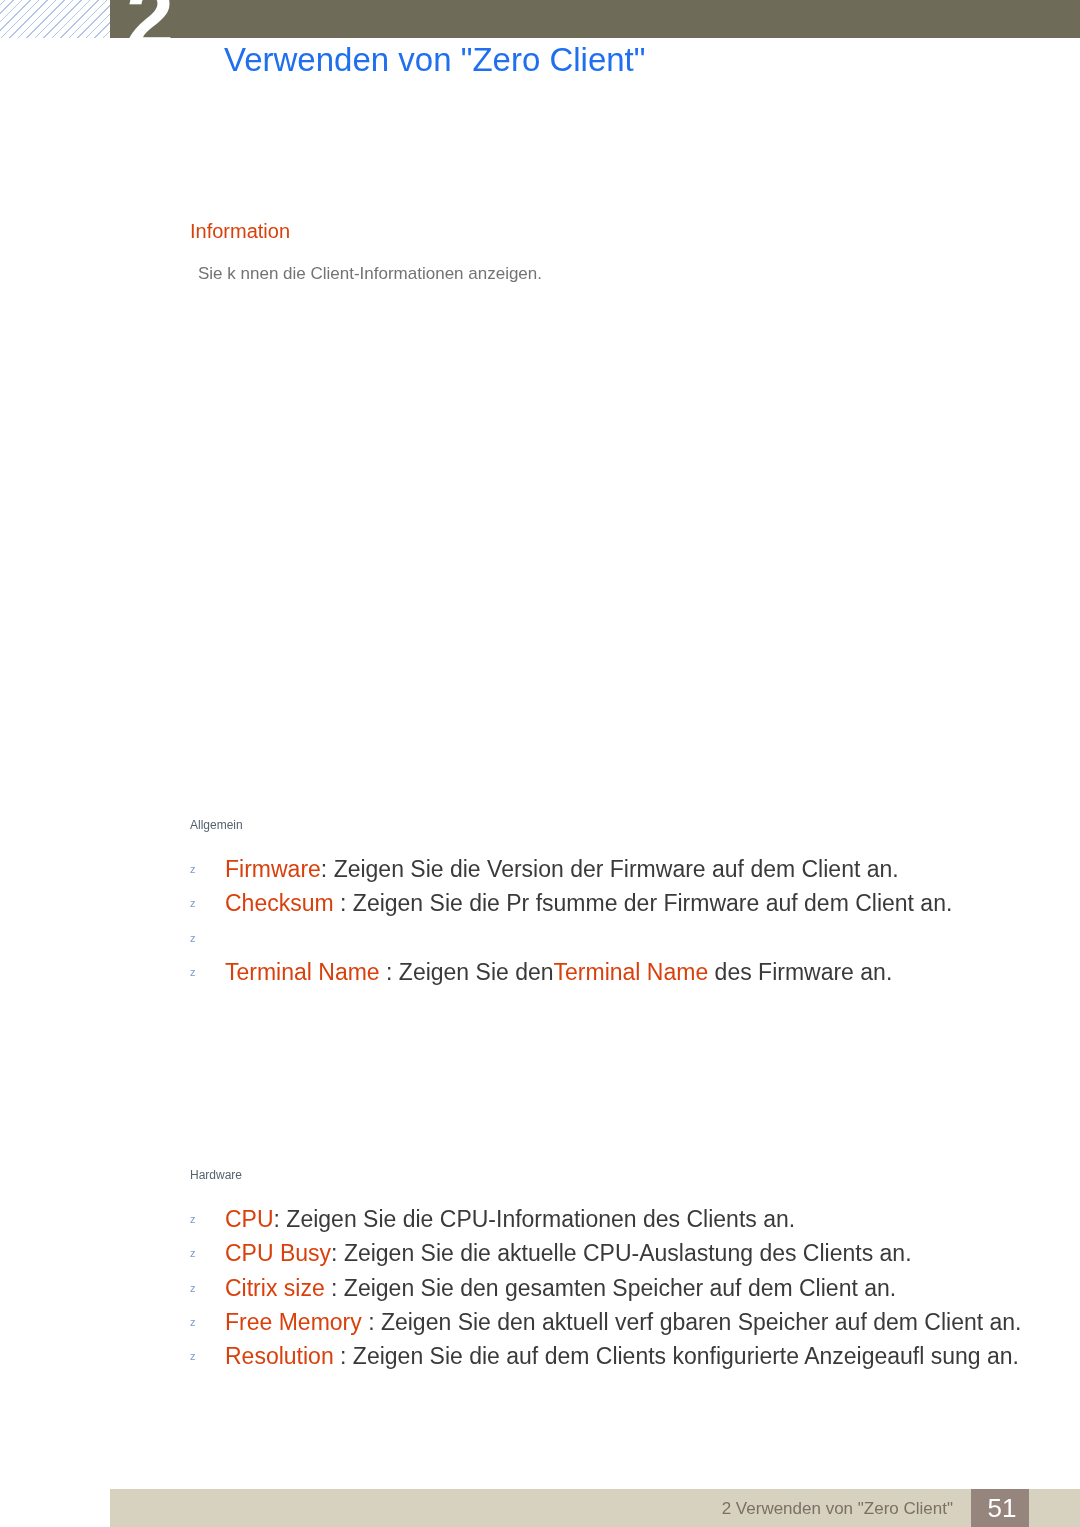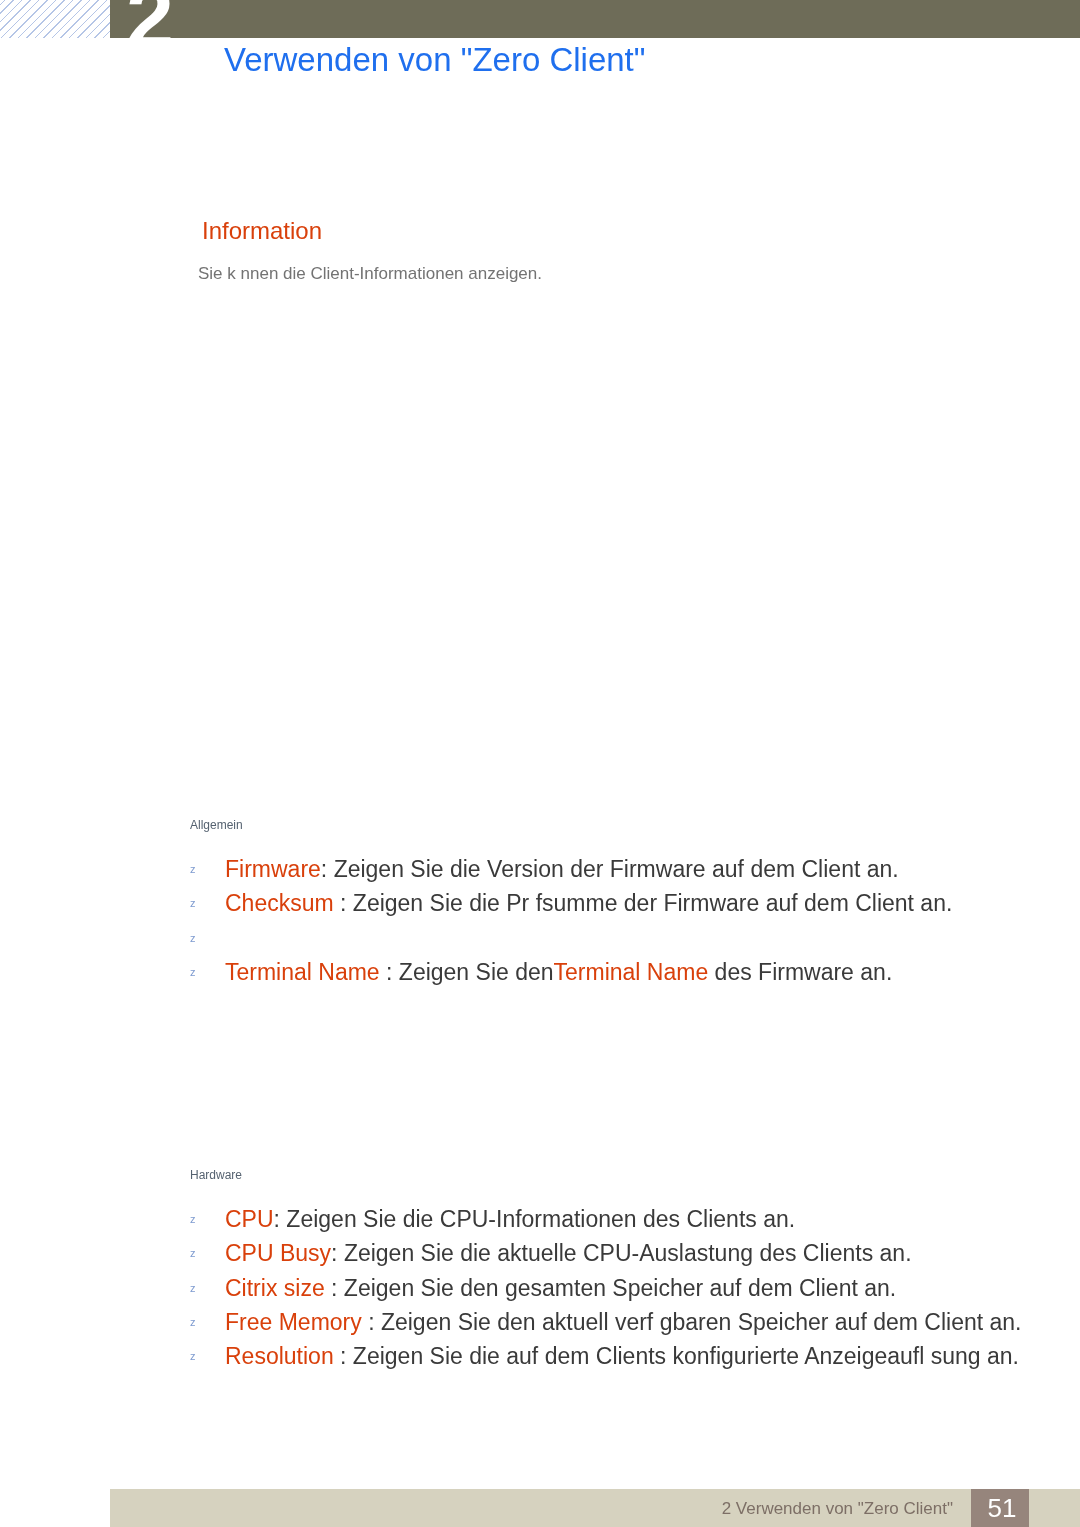--- a/index.html
+++ b/index.html
@@ -76,25 +76,24 @@
   
   .content {
     position: absolute;
     left: 0;
     top: 0;
     width: 1080px;
   }
   .section-heading {
     position: absolute;
     left: 190px;
-    font-size: 24px;
+    font-size: 20px;
     line-height: 26px;
     color: #D9400B;
     white-space: nowrap;
-    margin-left: 12px;
   }
   .body-text {
     position: absolute;
     left: 198px;
     font-size: 17px;
     line-height: 24px;
     color: #737373;
     white-space: nowrap;
   }
   .sub-heading {

